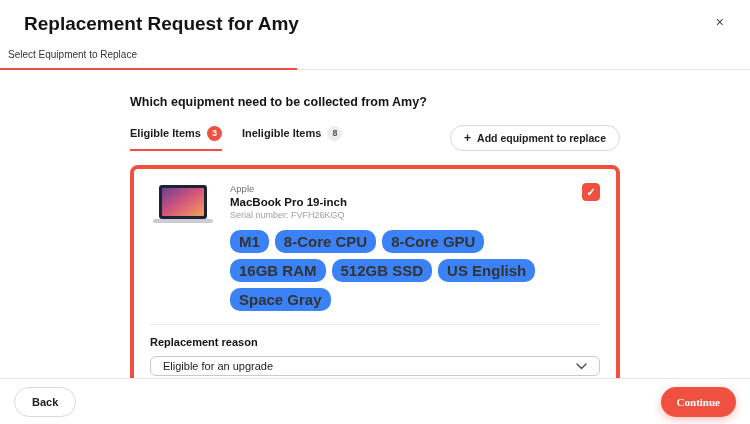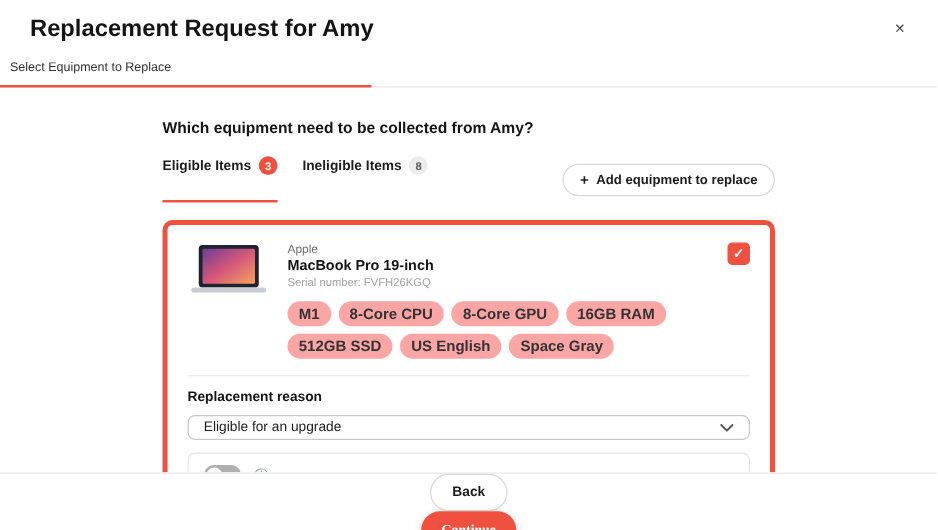--- a/index.html
+++ b/index.html
@@ -43,21 +43,21 @@
     overflow:hidden;
   }
   .content-inner { width:490px; margin:0 auto; padding-top:22px; }
   .question { font-size:12.5px; font-weight:bold; color:#141414; margin-bottom:16px; }
 
   .tabs-row { display:flex; justify-content:space-between; align-items:center; }
   .tabs { display:flex; gap:20px; }
   .tab {
     display:flex; align-items:center; gap:6px;
     font-size:11px; font-weight:bold; color:#1c1c1c;
-    padding-bottom:20px; cursor:pointer;
+    padding-bottom:8px; cursor:pointer;
     border-bottom:2px solid transparent;
   }
   .tab.active { border-bottom-color:var(--accent,#f0503f); }
   .badge {
     display:inline-flex; align-items:center; justify-content:center;
     min-width:15px; height:15px; padding:0 4px;
     border-radius:8px; font-size:9px; font-weight:bold;
   }
   .badge-red { background:var(--accent,#f0503f); color:#fff; }
   .badge-gray { background:#ececec; color:#555; }
@@ -79,22 +79,22 @@
   }
   .card.selected { border-color:var(--accent,#f0503f); }
   .card-top { display:flex; align-items:flex-start; }
   .device-image { width:66px; flex:0 0 66px; display:flex; justify-content:center; }
   .device-info { margin-left:14px; flex:1; }
   .brand { font-size:9.5px; color:#6f6f6f; margin-bottom:2px; }
   .device-name { font-size:11.5px; font-weight:bold; color:#141414; }
   .serial { font-size:9px; color:#a0a0a0; margin-top:2px; }
   .chips { display:flex; flex-wrap:wrap; gap:6px; margin-top:10px; }
   .chip {
-    background:#fca5a5; border-radius:10px;
-    padding:3px 9px; font-size:12px; font-weight:bold; color:#333;
+    background:#3b82f6; border-radius:10px;
+    padding:3px 9px; font-size:15px; font-weight:bold; color:#333;
     white-space:nowrap;
   }
   .checkbox {
     width:18px; height:18px; flex:0 0 18px;
     border:1px solid #cfcfcf; border-radius:4px;
     margin-left:12px; cursor:pointer; background:#fff;
     display:flex; align-items:center; justify-content:center;
   }
   .checkbox.checked { background:var(--accent,#f0503f); border-color:var(--accent,#f0503f); }
   .checkbox .checkmark { color:#fff; font-size:11px; font-weight:bold; line-height:1; }
@@ -126,21 +126,21 @@
     background:#fff;
   }
   .recycle-text { font-size:10px; color:#9a9a9a; }
   .info-icon { color:#8a94a6; font-size:12px; line-height:1; cursor:pointer; }
 
   
   .footer {
     position:absolute; left:0; right:0; bottom:0; height:46px;
     background:#fff; border-top:1px solid #e8e8e8;
     display:flex; justify-content:space-between; align-items:center;
-    padding:0 14px; z-index:5;flex-direction:column;
+    padding:0 14px; z-index:5;
   }
   .back-btn {
     background:#fff; border:1px solid #d9d9d9; border-radius:17px;
     padding:8px 17px; font-size:11px; font-weight:bold; color:#1c1c1c;
     cursor:pointer; font-family:inherit;
   }
   .continue-btn {
     background:var(--accent,#f0503f); border:none; border-radius:17px;
     padding:9px 16px; font-size:11px; font-weight:bold; color:#fff;
     cursor:pointer; font-family:Liberation Serif, serif;

